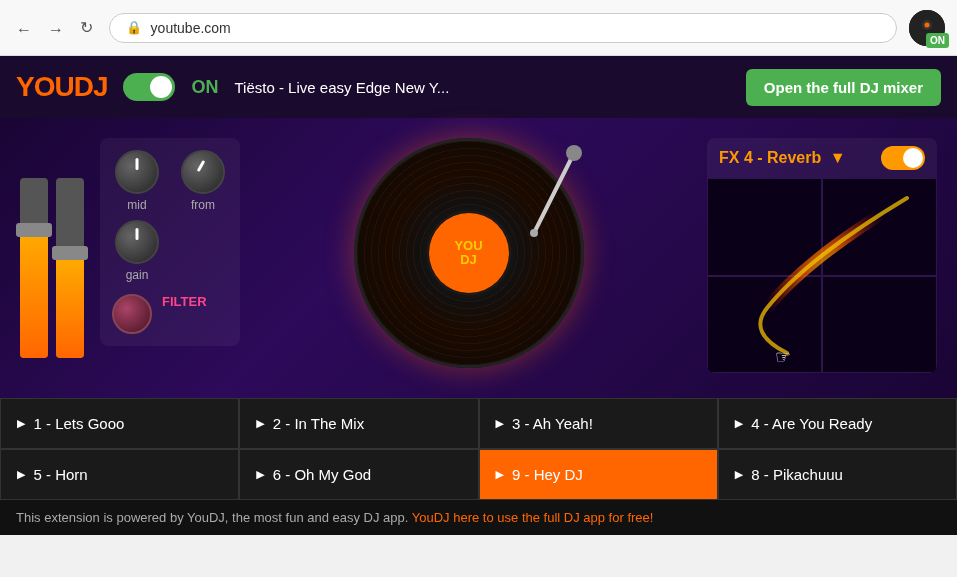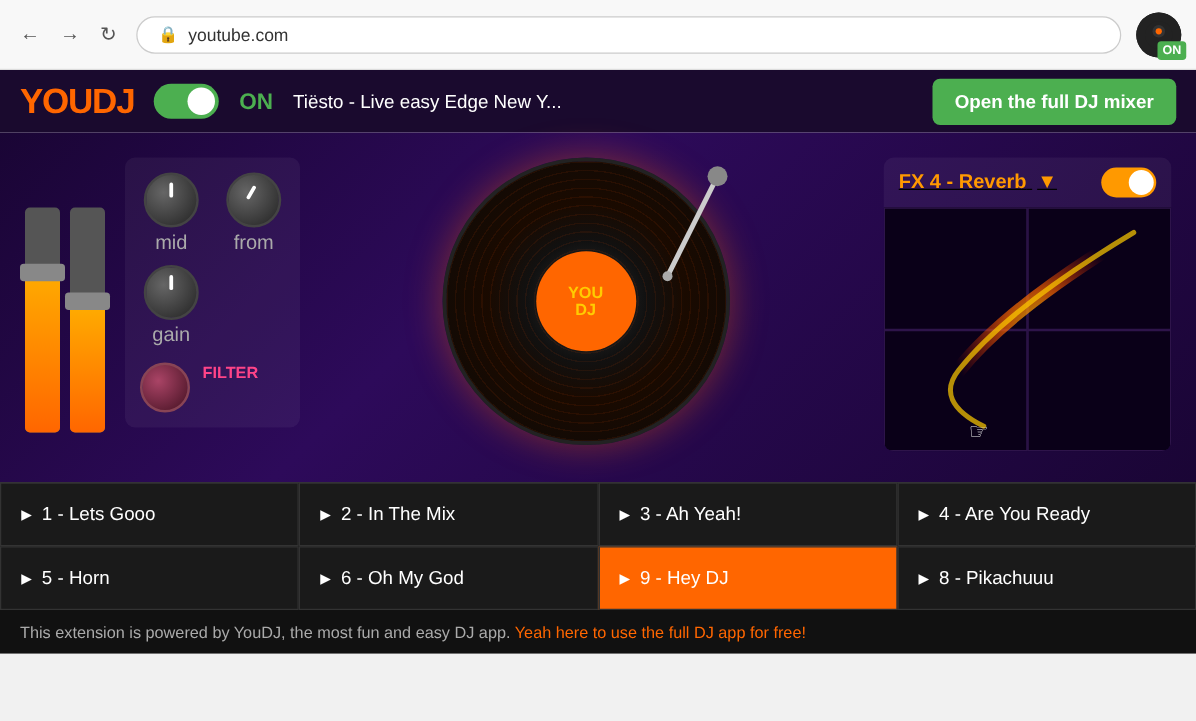--- a/index.html
+++ b/index.html
@@ -60,21 +60,21 @@
       right: -4px;
     }
 
     
     .youdj-header {
       background: #1a0a2e;
       padding: 10px 16px;
       display: flex;
       align-items: center;
       gap: 16px;
-      height: 50px;
+      height: 62px;
     }
     .youdj-logo {
       font-size: 28px;
       font-weight: 900;
       color: white;
       letter-spacing: -1px;
     }
     .youdj-logo span { color: #ff6600; }
     .toggle-switch {
       background: #4CAF50;
@@ -206,21 +206,21 @@
       background: white;
       border-radius: 2px;
     }
     .knob.bass-knob::after {
       transform: translateX(-50%) rotate(30deg);
       top: 8px;
       left: 45%;
     }
     .knob-label {
       color: #aaa;
-      font-size: 16px;
+      font-size: 12px;
     }
     .filter-row {
       grid-column: 1 / -1;
       display: flex;
       gap: 10px;
       margin-top: 4px;
     }
     .filter-knob {
       width: 40px; height: 40px;
       border-radius: 50%;
@@ -283,21 +283,20 @@
       text-align: center;
     }
     .record-label-text span { color: #ffcc00; }
 
     
     .fx-panel {
       width: 230px;
       background: rgba(255,255,255,0.05);
       border-radius: 8px;
       overflow: hidden;
-      text-decoration: underline;
     }
     .fx-header {
       display: flex;
       align-items: center;
       justify-content: space-between;
       padding: 8px 12px;
     }
     .fx-title {
       color: #ff9900;
       font-size: 16px;
@@ -531,14 +530,14 @@
       <span>9 - Hey DJ</span>
     </div>
     <div class="track-item">
       <span class="play-icon">▶</span>
       <span>8 - Pikachuuu</span>
     </div>
   </div>
 
 <div class="footer">
   <span>This extension is powered by YouDJ, the most fun and easy DJ app.</span>
-  <a class="footer-link">Yeah here to use the full DJ app for free!</a>
+  <a class="footer-link">YouDJ here to use the full DJ app for free!</a>
 </div>
 
 </body></html>

